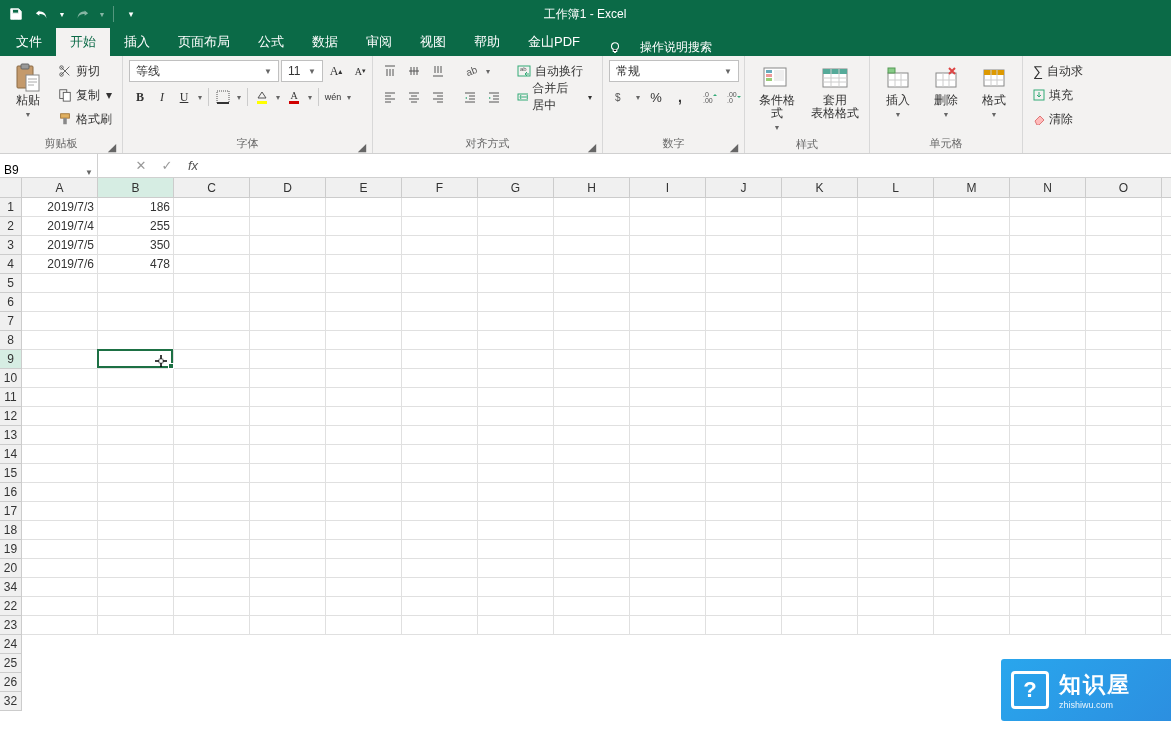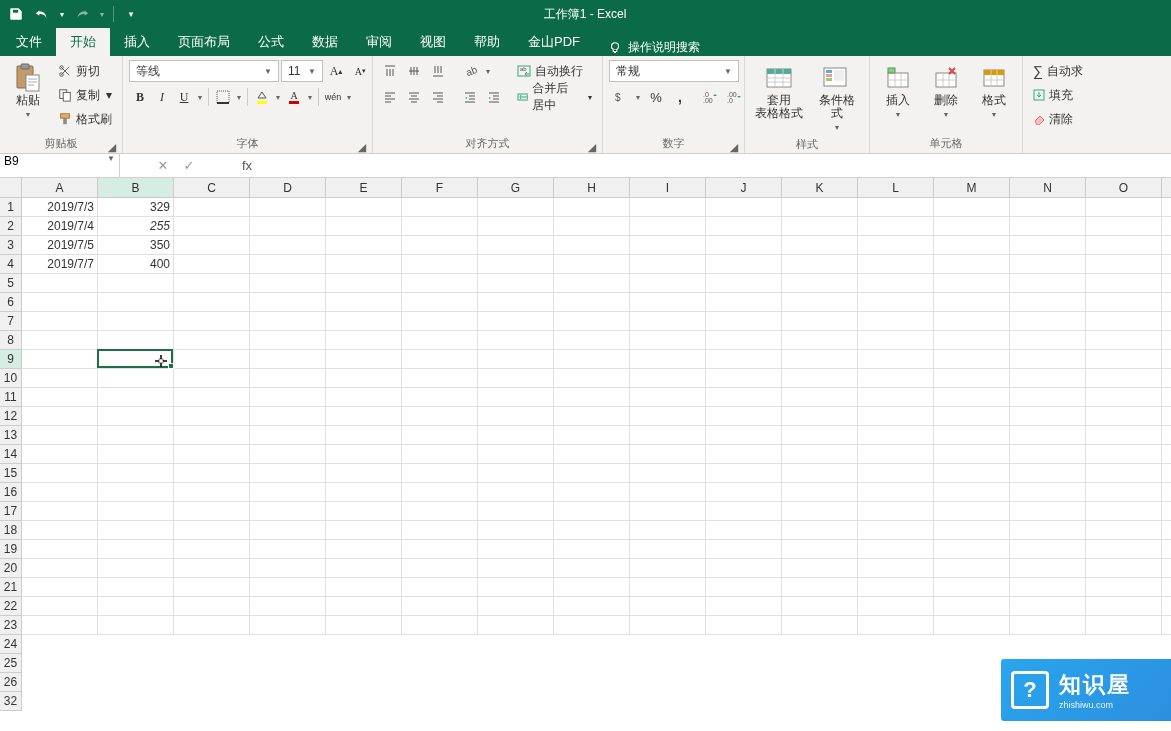--- a/index.html
+++ b/index.html
@@ -7,21 +7,21 @@
 
 .titlebar { background: #0b6a47; height: 28px; display: flex; align-items: center; color: #fff; padding: 0 4px; }
 .titlebar .qat { display: flex; gap: 2px; align-items: center; }
 .titlebar .qat-btn { width: 24px; height: 22px; display: flex; align-items: center; justify-content: center; cursor: pointer; border-radius: 2px; }
 .titlebar .qat-sep { width: 1px; height: 16px; background: rgba(255,255,255,0.3); margin: 0 3px; }
 .titlebar .title { flex: 1; text-align: center; font-size: 12px; }
 
 .tabbar { background: #0b6a47; height: 28px; display: flex; align-items: flex-end; padding-left: 2px; }
 .tabbar .tab { padding: 6px 14px; color: #fff; cursor: pointer; font-size: 13px; height: 28px; display: flex; align-items: center; }
 .tabbar .tab.active { background: #f3f2f1; color: #0b6a47; }
-.tabbar .tell-me { color: #fff; display: flex; align-items: center; gap: 6px; padding: 0 14px; }
+.tabbar .tell-me { color: #fff; display: flex; align-items: center; gap: 18px; padding: 0 14px; }
 
 .ribbon { background: #f3f2f1; border-bottom: 1px solid #d0d0d0; height: 98px; display: flex; align-items: stretch; position: relative; }
 .ribbon-group { border-right: 1px solid #d8d8d8; padding: 4px 6px 2px 6px; display: flex; flex-direction: column; position: relative; }
 .ribbon-group-body { flex: 1; display: flex; align-items: flex-start; gap: 4px; }
 .ribbon-group-label { text-align: center; font-size: 11px; color: #666; height: 16px; line-height: 16px; position: relative; }
 .ribbon-group-label .dialog-launcher { position: absolute; right: -2px; bottom: 0; width: 12px; height: 12px; cursor: pointer; }
 
 .big-btn { display: flex; flex-direction: column; align-items: center; justify-content: center; width: 44px; padding: 2px 4px; cursor: pointer; border-radius: 2px; }
 .big-btn .icon { width: 32px; height: 32px; display: flex; align-items: center; justify-content: center; }
 .big-btn .lbl { font-size: 12px; text-align: center; line-height: 13px; }
@@ -31,26 +31,26 @@
 .vstack { display: flex; flex-direction: column; gap: 2px; }
 .hstack { display: flex; align-items: center; gap: 2px; }
 
 .combo { background: #fff; border: 1px solid #c0c0c0; height: 22px; display: flex; align-items: center; padding: 0 2px 0 6px; font-size: 12px; }
 .combo .dd-arrow { margin-left: auto; padding: 0 4px; color: #666; font-size: 8px; }
 
 .icon-btn { width: 22px; height: 22px; display: flex; align-items: center; justify-content: center; cursor: pointer; border-radius: 2px; }
 .split-dd { width: 10px; height: 22px; display: flex; align-items: center; justify-content: center; font-size: 8px; color: #666; cursor: pointer; }
 
 .namebox-bar { height: 24px; border-bottom: 1px solid #d0d0d0; display: flex; align-items: stretch; background: #fff; }
-.namebox { width: 120px; border-right: 1px solid #d0d0d0; display: flex; align-items: flex-start; padding: 0 4px; }
+.namebox { width: 98px; border-right: 1px solid #d0d0d0; display: flex; align-items: flex-end; padding: 0 4px; }
 .namebox input { border: none; outline: none; width: 70px; font-size: 12px; }
 .namebox .dd-arrow { font-size: 8px; color: #666; margin-left: auto; }
 .fx-area { display: flex; align-items: center; }
 .fx-btn { width: 26px; display: flex; align-items: center; justify-content: center; color: #999; font-size: 13px; cursor: pointer; }
-.fx-btn.fx { color: #555; margin-left: 32px; }
+.fx-btn.fx { font-style: italic; color: #555; }
 .formula-input { flex: 1; border: none; outline: none; padding: 0 6px; font-size: 12px; }
 
 .grid-area { position: relative; height: 560px; overflow: hidden; }
 .grid-corner { position: absolute; left: 0; top: 0; width: 22px; height: 20px; background: #f0f0f0; border-right: 1px solid #ccc; border-bottom: 1px solid #ccc; }
 .col-headers { position: absolute; left: 22px; top: 0; right: 0; height: 20px; display: flex; }
 .col-header { background: #f0f0f0; border-right: 1px solid #ccc; border-bottom: 1px solid #ccc; text-align: center; font-size: 12px; line-height: 20px; color: #333; flex-shrink: 0; }
 .col-header.active { background: #d6ede3; }
 .row-headers { position: absolute; left: 0; top: 20px; width: 22px; }
 .row-header { height: 19px; background: #f0f0f0; border-right: 1px solid #ccc; border-bottom: 1px solid #ccc; text-align: center; font-size: 12px; line-height: 19px; color: #333; }
 .row-header.active { background: #d6ede3; }
@@ -369,47 +369,47 @@
               <path d="M13 8l-2-2h4z" fill="#3a7"></path>
             </svg>
           </div>
       </div>
     </div>
     <div class="ribbon-group-label"><span>数字</span><span class="dialog-launcher">◢</span></div>
   </div>
 
   <div class="ribbon-group">
     <div class="ribbon-group-body">
+      <div class="big-btn" style="width:52px">
+        <div class="icon">
+            <svg width="30" height="28">
+              <rect x="2" y="4" width="22" height="18" fill="#fff" stroke="#888"></rect>
+              <rect x="4" y="6" width="6" height="3" fill="#6ab"></rect>
+              <rect x="4" y="10" width="6" height="3" fill="#e99"></rect>
+              <rect x="4" y="14" width="6" height="3" fill="#9c7"></rect>
+              <rect x="12" y="6" width="10" height="11" fill="#eee"></rect>
+            </svg>
+          </div>
+        <div class="lbl"><span>条件格式</span><br><span class="dd">▼</span></div>
+      </div>
       <div class="big-btn" style="width:56px">
         <div class="icon">
             <svg width="30" height="28">
               <rect x="3" y="5" width="24" height="18" fill="#fff" stroke="#888"></rect>
               <rect x="3" y="5" width="24" height="5" fill="#5a9"></rect>
               <g stroke="#ccc">
                 <line x1="11" y1="5" x2="11" y2="23"></line>
                 <line x1="19" y1="5" x2="19" y2="23"></line>
                 <line x1="3" y1="14" x2="27" y2="14"></line>
                 <line x1="3" y1="18" x2="27" y2="18"></line>
               </g>
             </svg>
           </div>
         <div class="lbl" style="white-space:pre">套用
 表格格式</div>
-      </div>
-      <div class="big-btn" style="width:52px">
-        <div class="icon">
-            <svg width="30" height="28">
-              <rect x="2" y="4" width="22" height="18" fill="#fff" stroke="#888"></rect>
-              <rect x="4" y="6" width="6" height="3" fill="#6ab"></rect>
-              <rect x="4" y="10" width="6" height="3" fill="#e99"></rect>
-              <rect x="4" y="14" width="6" height="3" fill="#9c7"></rect>
-              <rect x="12" y="6" width="10" height="11" fill="#eee"></rect>
-            </svg>
-          </div>
-        <div class="lbl"><span>条件格式</span><br><span class="dd">▼</span></div>
       </div>
     </div>
     <div class="ribbon-group-label"><span>样式</span></div>
   </div>
 
   <div class="ribbon-group">
     <div class="ribbon-group-body">
       <div class="big-btn">
         <div class="icon">
             <svg width="26" height="26">
@@ -530,50 +530,50 @@
       <div class="row-header">11</div>
       <div class="row-header">12</div>
       <div class="row-header">13</div>
       <div class="row-header">14</div>
       <div class="row-header">15</div>
       <div class="row-header">16</div>
       <div class="row-header">17</div>
       <div class="row-header">18</div>
       <div class="row-header">19</div>
       <div class="row-header">20</div>
-      <div class="row-header">21</div>
+      <div class="row-header">34</div>
       <div class="row-header">22</div>
       <div class="row-header">23</div>
       <div class="row-header">24</div>
       <div class="row-header">25</div>
       <div class="row-header">26</div>
       <div class="row-header">32</div>
     </div>
   <div class="cells" id="cells">
       <div class="cell-row">
         <div class="cell right" style="width: 76px;">2019/7/3</div>
-        <div class="cell right" style="width: 76px;">329</div>
+        <div class="cell right" style="width: 76px;">186</div>
         <div class="cell" style="width: 76px;"></div>
         <div class="cell" style="width: 76px;"></div>
         <div class="cell" style="width: 76px;"></div>
         <div class="cell" style="width: 76px;"></div>
         <div class="cell" style="width: 76px;"></div>
         <div class="cell" style="width: 76px;"></div>
         <div class="cell" style="width: 76px;"></div>
         <div class="cell" style="width: 76px;"></div>
         <div class="cell" style="width: 76px;"></div>
         <div class="cell" style="width: 76px;"></div>
         <div class="cell" style="width: 76px;"></div>
         <div class="cell" style="width: 76px;"></div>
         <div class="cell" style="width: 76px;"></div>
         <div class="cell" style="width: 76px;"></div>
       </div>
       <div class="cell-row">
         <div class="cell right" style="width: 76px;">2019/7/4</div>
-        <div class="cell right" style="width: 76px; font-style: italic;">255</div>
+        <div class="cell right" style="width: 76px;">255</div>
         <div class="cell" style="width: 76px;"></div>
         <div class="cell" style="width: 76px;"></div>
         <div class="cell" style="width: 76px;"></div>
         <div class="cell" style="width: 76px;"></div>
         <div class="cell" style="width: 76px;"></div>
         <div class="cell" style="width: 76px;"></div>
         <div class="cell" style="width: 76px;"></div>
         <div class="cell" style="width: 76px;"></div>
         <div class="cell" style="width: 76px;"></div>
         <div class="cell" style="width: 76px;"></div>
@@ -594,22 +594,22 @@
         <div class="cell" style="width: 76px;"></div>
         <div class="cell" style="width: 76px;"></div>
         <div class="cell" style="width: 76px;"></div>
         <div class="cell" style="width: 76px;"></div>
         <div class="cell" style="width: 76px;"></div>
         <div class="cell" style="width: 76px;"></div>
         <div class="cell" style="width: 76px;"></div>
         <div class="cell" style="width: 76px;"></div>
       </div>
       <div class="cell-row">
-        <div class="cell right" style="width: 76px;">2019/7/7</div>
-        <div class="cell right" style="width: 76px;">400</div>
+        <div class="cell right" style="width: 76px;">2019/7/6</div>
+        <div class="cell right" style="width: 76px;">478</div>
         <div class="cell" style="width: 76px;"></div>
         <div class="cell" style="width: 76px;"></div>
         <div class="cell" style="width: 76px;"></div>
         <div class="cell" style="width: 76px;"></div>
         <div class="cell" style="width: 76px;"></div>
         <div class="cell" style="width: 76px;"></div>
         <div class="cell" style="width: 76px;"></div>
         <div class="cell" style="width: 76px;"></div>
         <div class="cell" style="width: 76px;"></div>
         <div class="cell" style="width: 76px;"></div>

